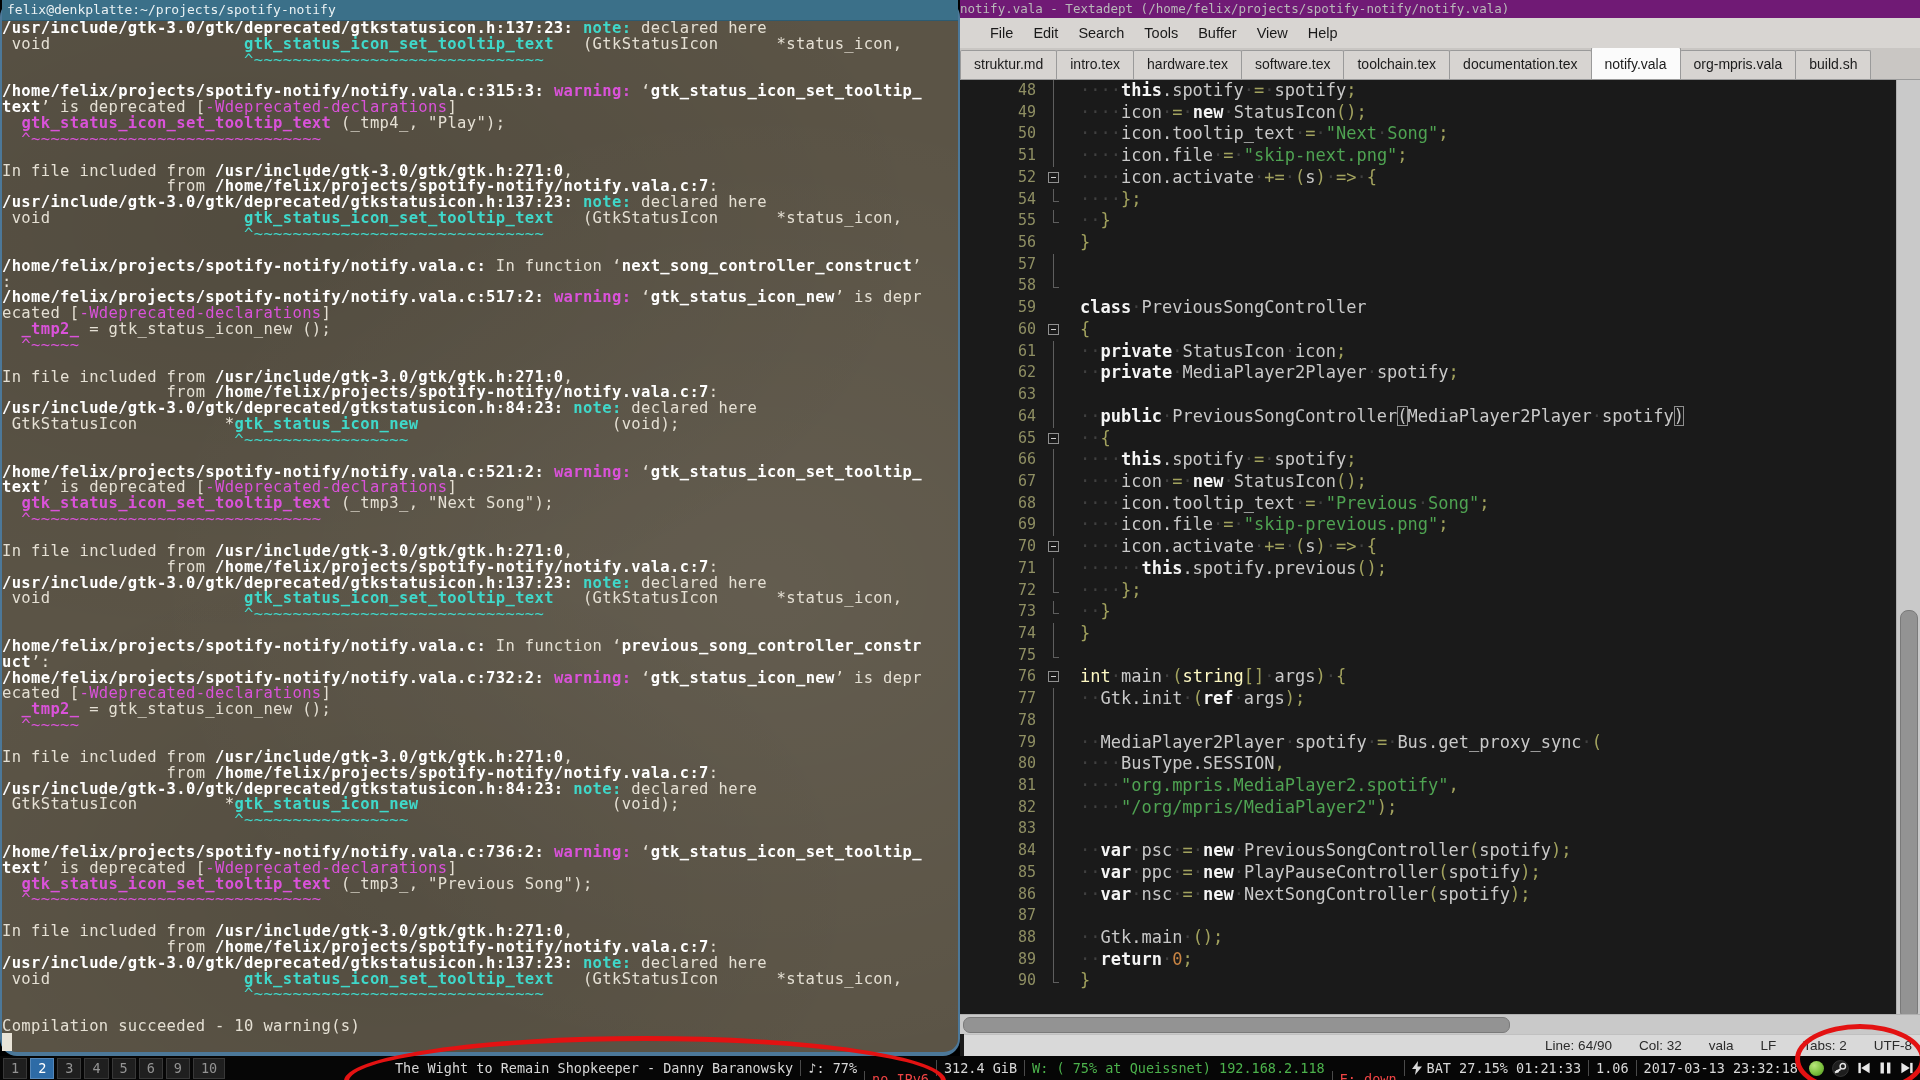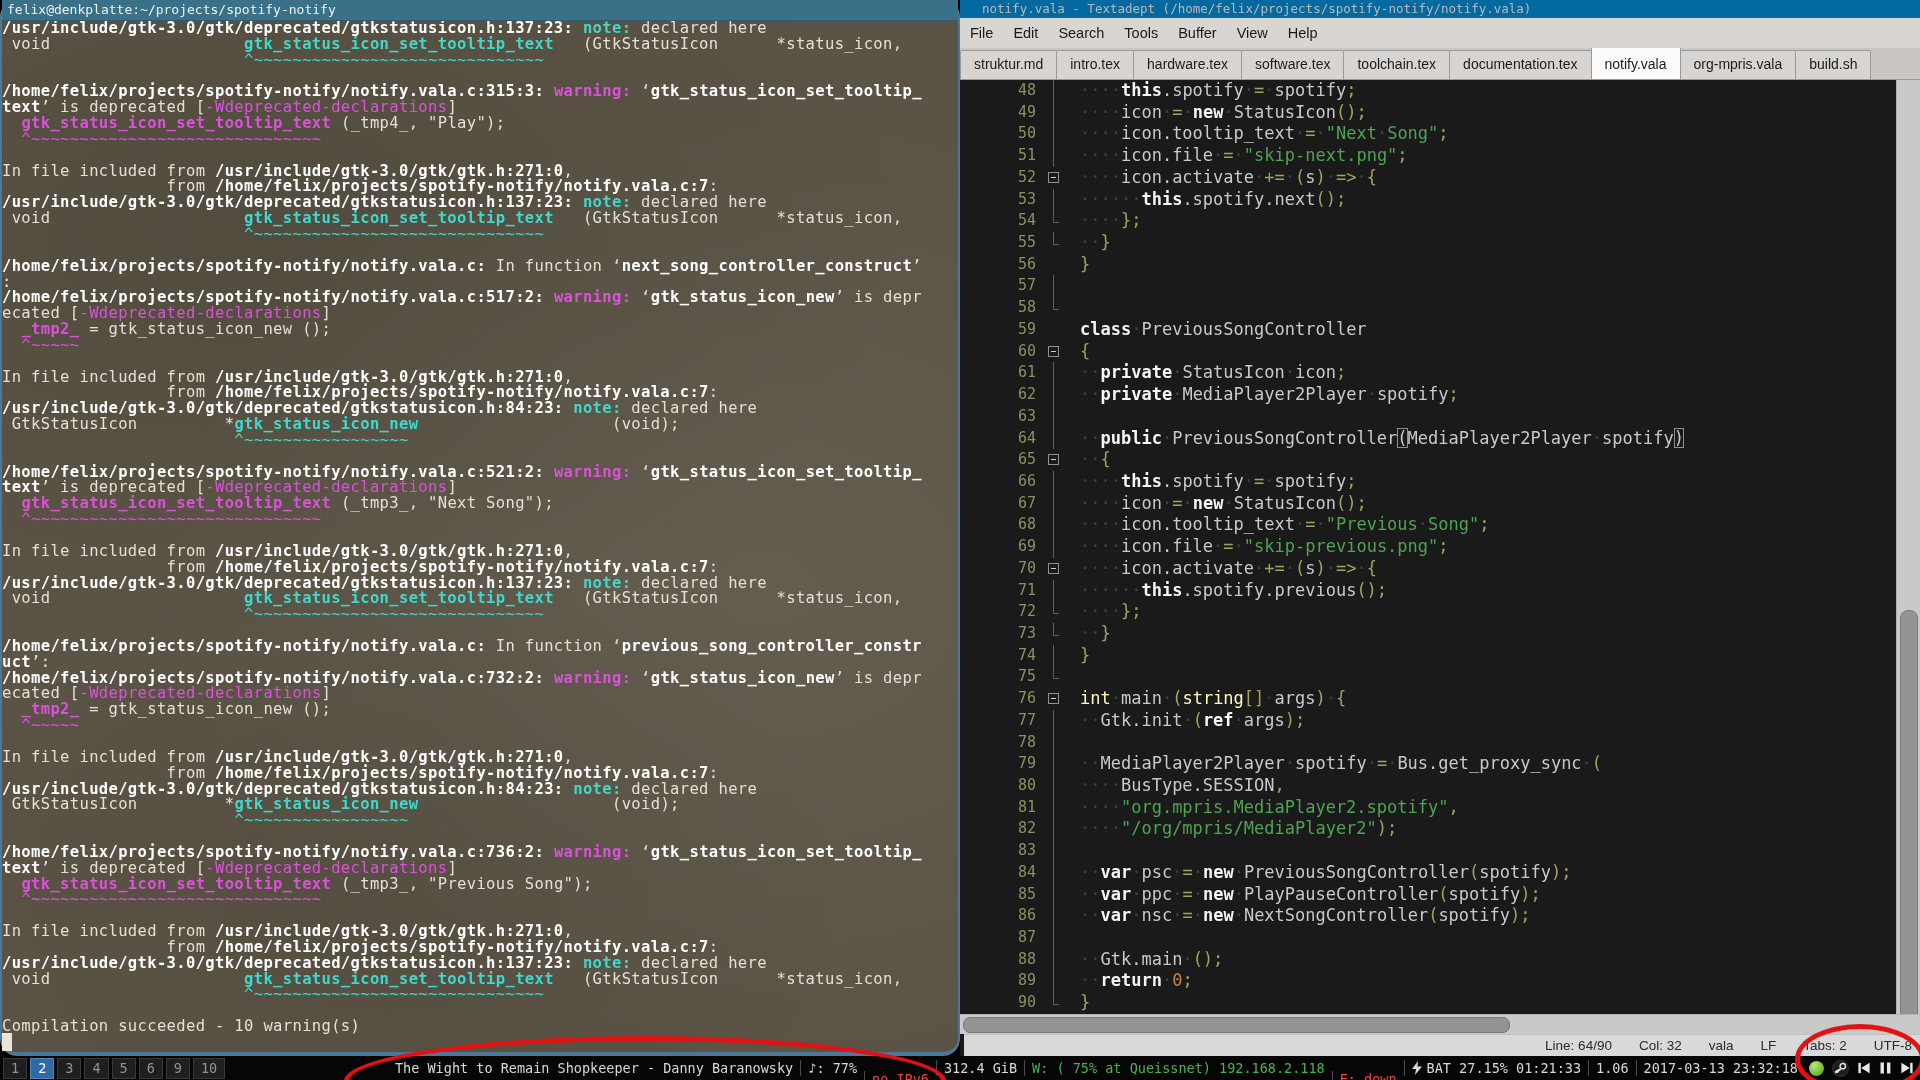--- a/index.html
+++ b/index.html
@@ -22,24 +22,24 @@
   .t-n{}
   .t-b{color:#ffffff;font-weight:bold;}
   .t-c{color:#3fd8ca;font-weight:bold;}
   .t-cs{color:#3fd8ca;}
   .t-m{color:#da52da;font-weight:bold;}
   .t-ms{color:#da52da;}
   .t-cur{background:#e9e4d8;color:#1a1a1a;}
 
   
   .editor{position:absolute;left:960px;top:0;width:960px;height:1056px;background:#1a1a1a;}
-  .ed-title{height:18px;background:#0369a1;color:#b9b9b9;font-size:12.5px;line-height:18px;
-    padding-left:22px;white-space:pre;}
+  .ed-title{height:18px;background:#701a75;color:#b9b9b9;font-size:12.5px;line-height:18px;
+    padding-left:0;white-space:pre;}
   .menubar{height:30px;background:#d8d5d2;display:flex;align-items:center;
-    font-family:"Liberation Sans",sans-serif;font-size:14.5px;color:#1a1a1a;padding-left:0;}
+    font-family:"Liberation Sans",sans-serif;font-size:14.5px;color:#1a1a1a;padding-left:20px;}
   .menu-item{padding:0 10px;line-height:30px;}
   .tabbar{height:32px;background:#c9c6c3;display:flex;align-items:flex-end;
     border-bottom:1px solid #9a9a9a;box-sizing:border-box;overflow:hidden;}
   .tab{font-family:"Liberation Sans",sans-serif;font-size:14px;color:#1c1c1c;background:#d7d4d1;
     border:1px solid #9a9a9a;border-bottom:none;padding:5px 13px 7px;border-radius:2px 2px 0 0;
     margin-right:-1px;white-space:nowrap;}
   .tab.active{background:#fbfbfb;padding-top:8px;}
 
   .code{position:absolute;top:80px;left:0;width:936px;height:1078px;overflow:hidden;background:#1a1a1a;}
   .crow{display:flex;height:21.72px;font-size:17px;line-height:21.72px;}
@@ -206,25 +206,20 @@
         <span class="lnum">51</span>
         <span class="fold f-l"></span>
         <span class="ctext"><span class="c-d"><span class="ws">····</span>icon.file<span class="ws">·</span></span><span class="c-o">=</span><span class="c-d"><span class="ws">·</span></span><span class="c-s">"skip-next.png"</span><span class="c-o">;</span></span>
       </div>
       <div class="crow">
         <span class="lnum">52</span>
         <span class="fold f-b"></span>
         <span class="ctext"><span class="c-d"><span class="ws">····</span>icon.activate<span class="ws">·</span></span><span class="c-o">+=</span><span class="c-d"><span class="ws">·</span></span><span class="c-o">(</span><span class="c-d">s</span><span class="c-o">)</span><span class="c-d"><span class="ws">·</span></span><span class="c-o">=&gt;</span><span class="c-d"><span class="ws">·</span></span><span class="c-o">{</span></span>
       </div>
       <div class="crow">
-        <span class="lnum">53</span>
-        <span class="fold f-l"></span>
-        <span class="ctext"><span class="c-d"><span class="ws">······</span></span><span class="c-k">this</span><span class="c-d">.spotify.next</span><span class="c-o">();</span></span>
-      </div>
-      <div class="crow">
         <span class="lnum">54</span>
         <span class="fold f-e"></span>
         <span class="ctext"><span class="c-d"><span class="ws">····</span></span><span class="c-o">};</span></span>
       </div>
       <div class="crow">
         <span class="lnum">55</span>
         <span class="fold f-e"></span>
         <span class="ctext"><span class="c-d"><span class="ws">··</span></span><span class="c-o">}</span></span>
       </div>
       <div class="crow">

